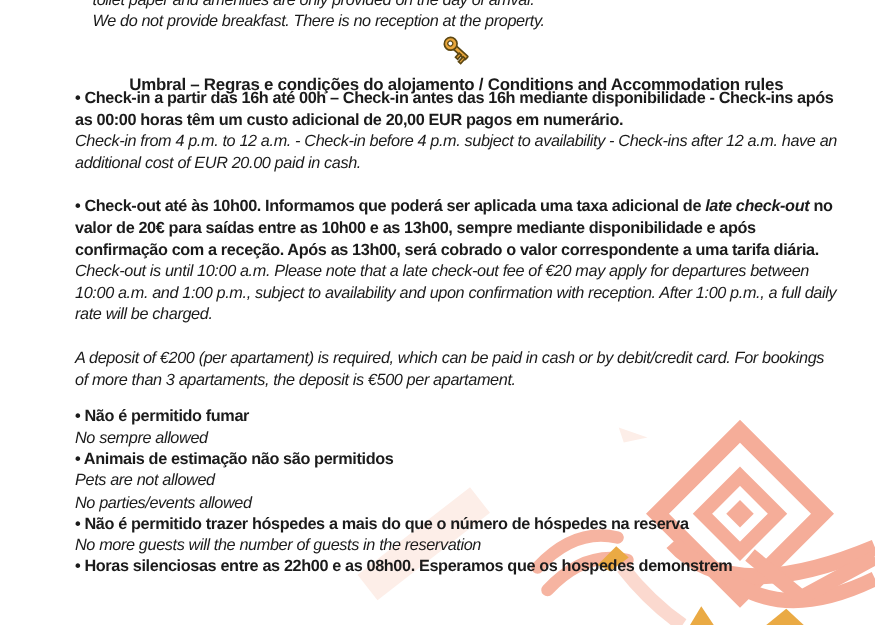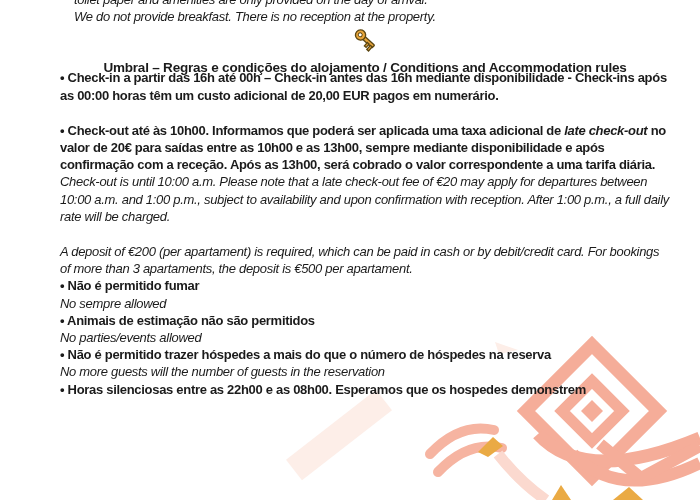--- a/index.html
+++ b/index.html
@@ -17,21 +17,21 @@
   .pt{font-weight:bold;}
   .en{font-style:italic;}
   .pt .it{font-style:italic;}
   .intro{margin:-9px 0 0 14px;}
   .heading{
     display:flex;align-items:center;gap:8px;margin-top:2px;height:24px;
     font-weight:bold;font-size:13.5px;letter-spacing:-0.2px;flex-direction:column;
   }
   .keywrap{width:25px;height:25px;display:inline-flex;align-items:center;justify-content:center;flex:0 0 auto;}
   .para{margin-top:18px;}
-  .rules{}
+  .rules{margin-top:12px;}
 </style>
 </head>
 <body>
 
 <svg class="watermark" viewBox="0 0 420 170" preserveAspectRatio="none" aria-hidden="true">
 
   <path d="M14,140 L104,70" stroke="#fdeee8" stroke-width="26" fill="none"></path>
   <path d="M215,12 L238,20 L219,24 Z" fill="#fdeee8"></path>
 
   <g stroke="#f6b4a1" stroke-width="10" fill="none" stroke-linecap="round">
@@ -79,36 +79,38 @@
         </g>
       </svg>
     </span>
     <span>Umbral – Regras e condições do alojamento / Conditions and Accommodation rules</span>
   </div>
 
   <div class="para">
     <div class="line pt">
       <span>• Check-in a partir das 16h até 00h – Check-in antes das 16h mediante disponibilidade - Check-ins após as 00:00 horas têm um custo adicional de 20,00 EUR pagos em numerário.</span>
     </div>
+    <div class="line en">Check-in from 4 p.m. to 12 a.m. - Check-in before 4 p.m. subject to availability - Check-ins after 12 a.m. have an additional cost of EUR 20.00 paid in cash.</div>
   </div>
 
   <div class="para">
     <div class="line pt">
       <span>• Check-out até às 10h00. Informamos que poderá ser aplicada uma taxa adicional de </span><span class="it">late check-out</span><span> no valor de 20€ para saídas entre as 10h00 e as 13h00, sempre mediante disponibilidade e após confirmação com a receção. Após as 13h00, será cobrado o valor correspondente a uma tarifa diária.</span>
     </div>
     <div class="line en">Check-out is until 10:00 a.m. Please note that a late check-out fee of €20 may apply for departures between 10:00 a.m. and 1:00 p.m., subject to availability and upon confirmation with reception. After 1:00 p.m., a full daily rate will be charged.</div>
   </div>
 
   <div class="para">
     <div class="line en">A deposit of €200 (per apartament) is required, which can be paid in cash or by debit/credit card. For bookings of more than 3 apartaments, the deposit is €500 per apartament.</div>
   </div>
 
   <div class="rules">
     <div class="line pt">• Não é permitido fumar</div>
     <div class="line en">No sempre allowed</div>
     <div class="line pt">• Animais de estimação não são permitidos</div>
+    <div class="line en">Pets are not allowed</div>
     <div class="line en">No parties/events allowed</div>
     <div class="line pt">• Não é permitido trazer hóspedes a mais do que o número de hóspedes na reserva</div>
     <div class="line en">No more guests will the number of guests in the reservation</div>
     <div class="line pt">• Horas silenciosas entre as 22h00 e as 08h00. Esperamos que os hospedes demonstrem</div>
   </div>
 
 </div>
 
 </body></html>

